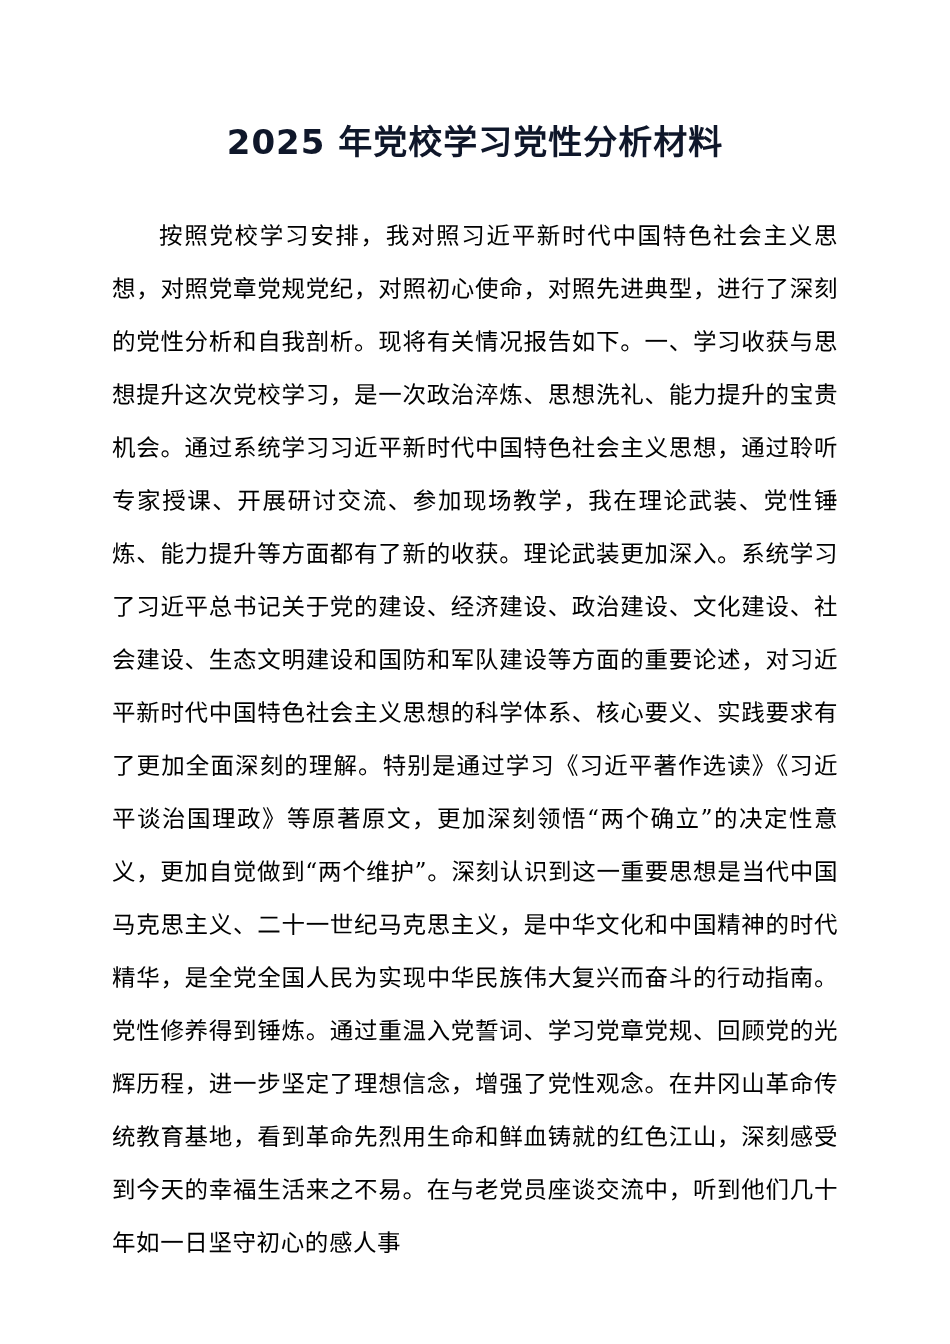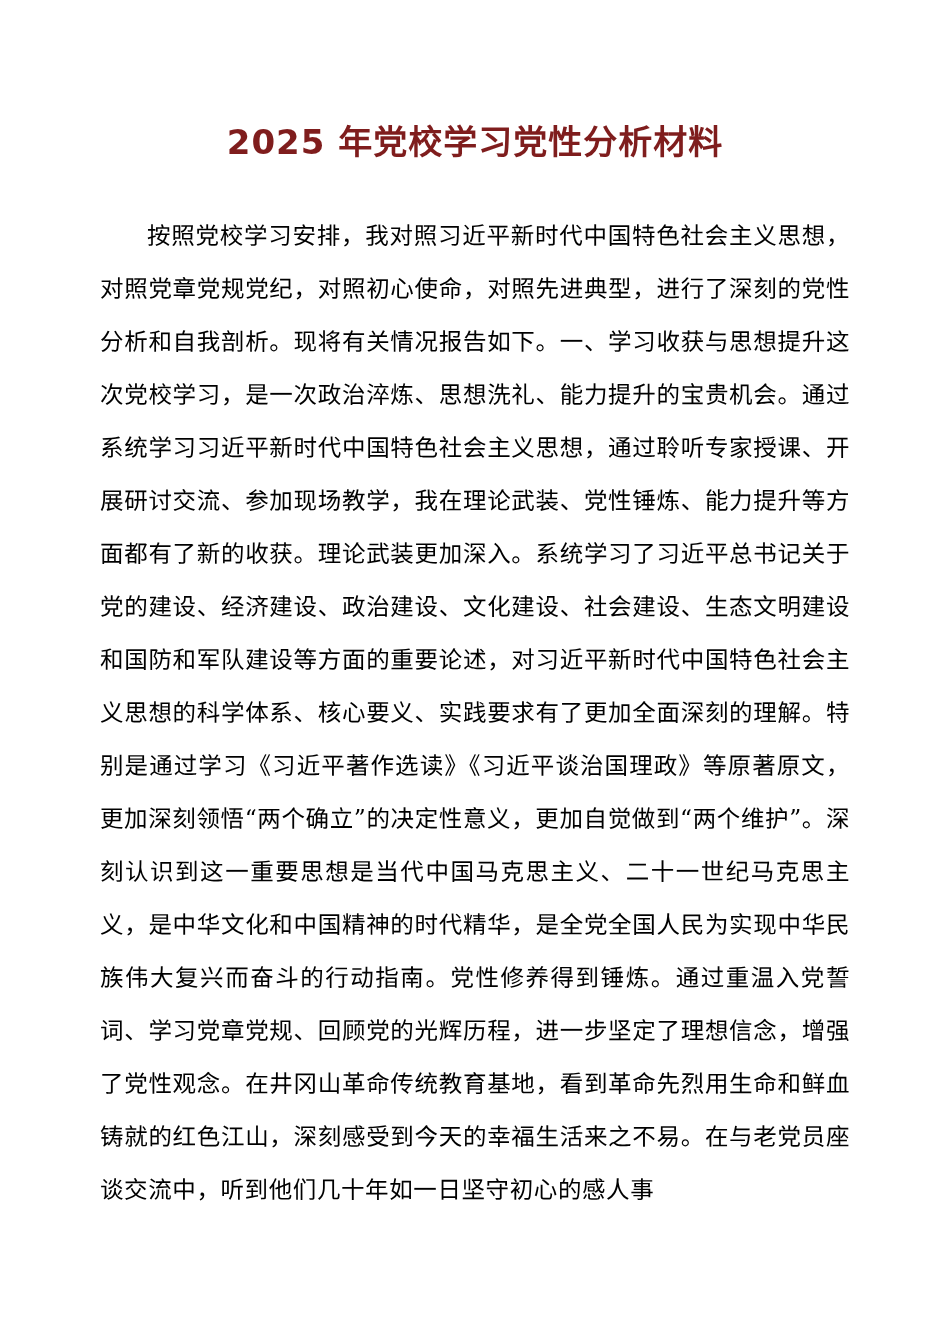--- a/index.html
+++ b/index.html
@@ -23,33 +23,33 @@
     background: #ffffff;
   }
   .doc-title {
     font-family: "DejaVu Sans", "Liberation Sans", sans-serif;
     font-weight: bold;
     font-size: 34px;
     line-height: 48px;
     text-align: center;
     letter-spacing: 1px;
     margin: 0 0 44px 0;
-    color: #7f1d1d;
+    color: #0f172a;
   }
   .doc-body {
     font-family: "DejaVu Serif", "Liberation Serif", serif;
     font-size: 23.5px;
     line-height: 53px;
     text-align: justify;
     text-justify: inter-ideograph;
     letter-spacing: 0.6px;
     color: #000000;
   }
   .doc-body p {
-    margin: 4px;
+    margin: 16px;
     text-indent: 2em;
   }
 </style>
 </head>
 <body>
 
 <div class="page">
   <h1 class="doc-title">2025 年党校学习党性分析材料</h1>
   <div class="doc-body">
     <p>按照党校学习安排，我对照习近平新时代中国特色社会主义思想，对照党章党规党纪，对照初心使命，对照先进典型，进行了深刻的党性分析和自我剖析。现将有关情况报告如下。一、学习收获与思想提升这次党校学习，是一次政治淬炼、思想洗礼、能力提升的宝贵机会。通过系统学习习近平新时代中国特色社会主义思想，通过聆听专家授课、开展研讨交流、参加现场教学，我在理论武装、党性锤炼、能力提升等方面都有了新的收获。理论武装更加深入。系统学习了习近平总书记关于党的建设、经济建设、政治建设、文化建设、社会建设、生态文明建设和国防和军队建设等方面的重要论述，对习近平新时代中国特色社会主义思想的科学体系、核心要义、实践要求有了更加全面深刻的理解。特别是通过学习《习近平著作选读》《习近平谈治国理政》等原著原文，更加深刻领悟“两个确立”的决定性意义，更加自觉做到“两个维护”。深刻认识到这一重要思想是当代中国马克思主义、二十一世纪马克思主义，是中华文化和中国精神的时代精华，是全党全国人民为实现中华民族伟大复兴而奋斗的行动指南。党性修养得到锤炼。通过重温入党誓词、学习党章党规、回顾党的光辉历程，进一步坚定了理想信念，增强了党性观念。在井冈山革命传统教育基地，看到革命先烈用生命和鲜血铸就的红色江山，深刻感受到今天的幸福生活来之不易。在与老党员座谈交流中，听到他们几十年如一日坚守初心的感人事</p>

